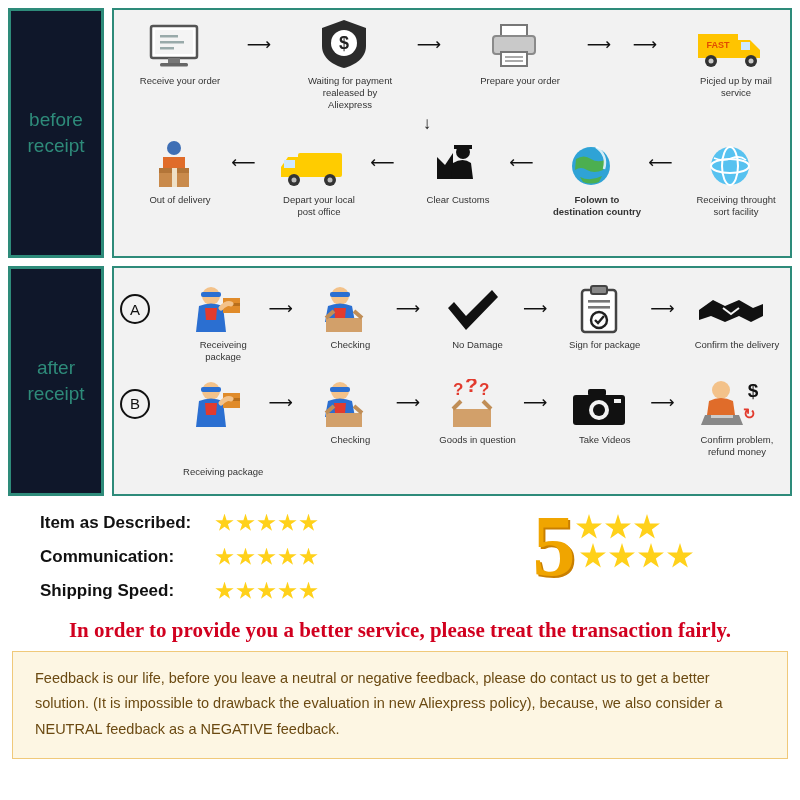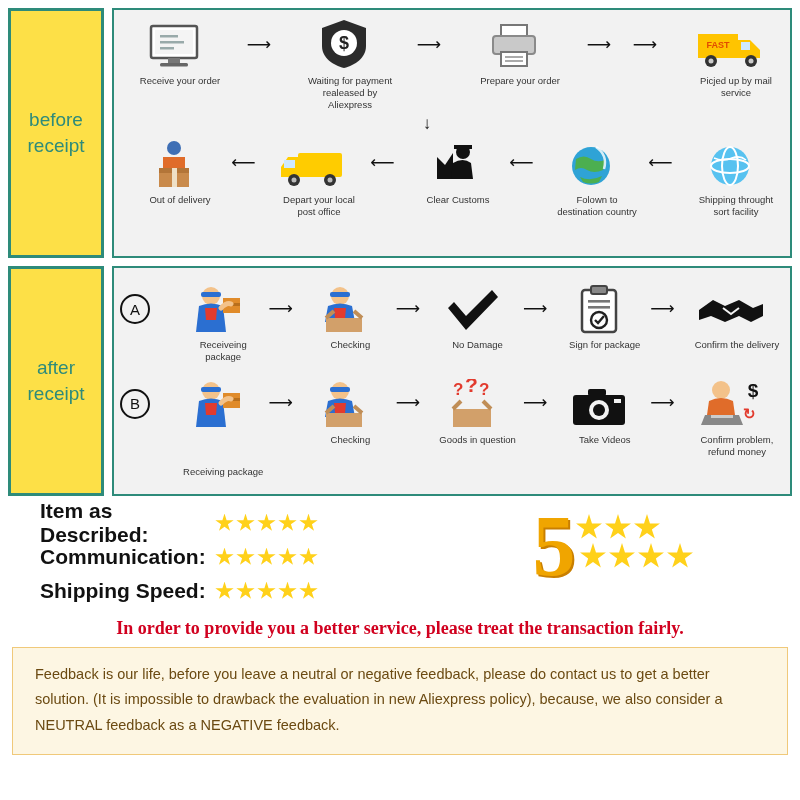--- a/index.html
+++ b/index.html
@@ -20,21 +20,21 @@
   .section {
     display: flex;
     align-items: stretch;
     gap: 8px;
     padding: 0 8px;
   }
   .section-label {
     width: 96px;
     flex: 0 0 96px;
     border: 3px solid #2e8b7a;
-    background: #fde047;
+    background: #0f172a;
     display: flex;
     flex-direction: column;
     align-items: center;
     justify-content: center;
     color: #2e8b7a;
     font-size: 19px;
     line-height: 1.35;
     text-align: center;
   }
   .section-body {
@@ -113,21 +113,21 @@
     height: 118px;
   }
   .rat-left { width: 380px; }
   .rat-line {
     display: flex;
     align-items: center;
     height: 34px;
   }
   .rat-label {
     width: 175px;
-    font-size: 21px;
+    font-size: 17px;
     font-weight: bold;
     color: #111;
     text-align: left;
   }
   .stars { display: flex; gap: 2px; }
   .big5wrap {
     flex: 1;
     display: flex;
     align-items: flex-start;
     justify-content: center;
@@ -148,21 +148,21 @@
     justify-content: center;
     padding-top: 8px;
   }
   .big5-stars .row { display: flex; gap: 2px; }
   .big5-stars .row.r2 { margin-top: 2px; margin-left: 4px; }
 
   
   .notice {
     text-align: center;
     color: #d1001f;
-    font-size: 18px;
+    font-size: 21px;
     font-weight: bold;
     font-family: "Liberation Serif", serif;
     padding: 4px 0 8px 0;
   }
 
   
   .feedback {
     margin: 0 12px;
     border: 1px solid #f0c97a;
     background: #fdf6e3;
@@ -318,36 +318,36 @@
 
         <div class="step">
           <div class="art">
             <svg width="50" height="48" viewBox="0 0 50 48">
               <circle cx="25" cy="25" r="19" fill="#2fa3d6"></circle>
               <path d="M10 18 q8 -5 15 0 q6 4 14 1 l-2 10 q-9 4 -16 0 q-6 -4 -12 0 z" fill="#4caf50"></path>
               <path d="M14 36 q10 5 22 -1 l-3 6 q-8 3 -16 0 z" fill="#4caf50"></path>
               <path d="M30 6 q12 8 8 22" stroke="#ffffff" stroke-width="2.5" fill="none" opacity="0.8"></path>
             </svg>
           </div>
-          <div class="cap" style="white-space:pre-line;">Folown to
+          <div class="cap" style="white-space:pre-line;font-weight:bold;">Folown to
 destination country</div>
         </div>
 
         <div class="arrow">⟵</div>
 
         <div class="step">
           <div class="art">
             <svg width="50" height="48" viewBox="0 0 50 48">
               <circle cx="25" cy="25" r="19" fill="#57c2f0"></circle>
               <ellipse cx="25" cy="25" rx="19" ry="7" fill="none" stroke="#ffffff" stroke-width="2"></ellipse>
               <ellipse cx="25" cy="25" rx="8" ry="19" fill="none" stroke="#ffffff" stroke-width="2"></ellipse>
               <path d="M9 17 q9 4 18 0 q8 -3 14 2" stroke="#ffffff" stroke-width="1.6" fill="none"></path>
             </svg>
           </div>
-          <div class="cap" style="white-space:pre-line;">Shipping throught
+          <div class="cap" style="white-space:pre-line;">Receiving throught
 sort facility</div>
         </div>
       </div>
     </div>
   </div>
 
   <div class="section" style="height:238px;padding-top:8px;">
     <div class="section-label">
       <span>after</span>
       <span>receipt</span>

